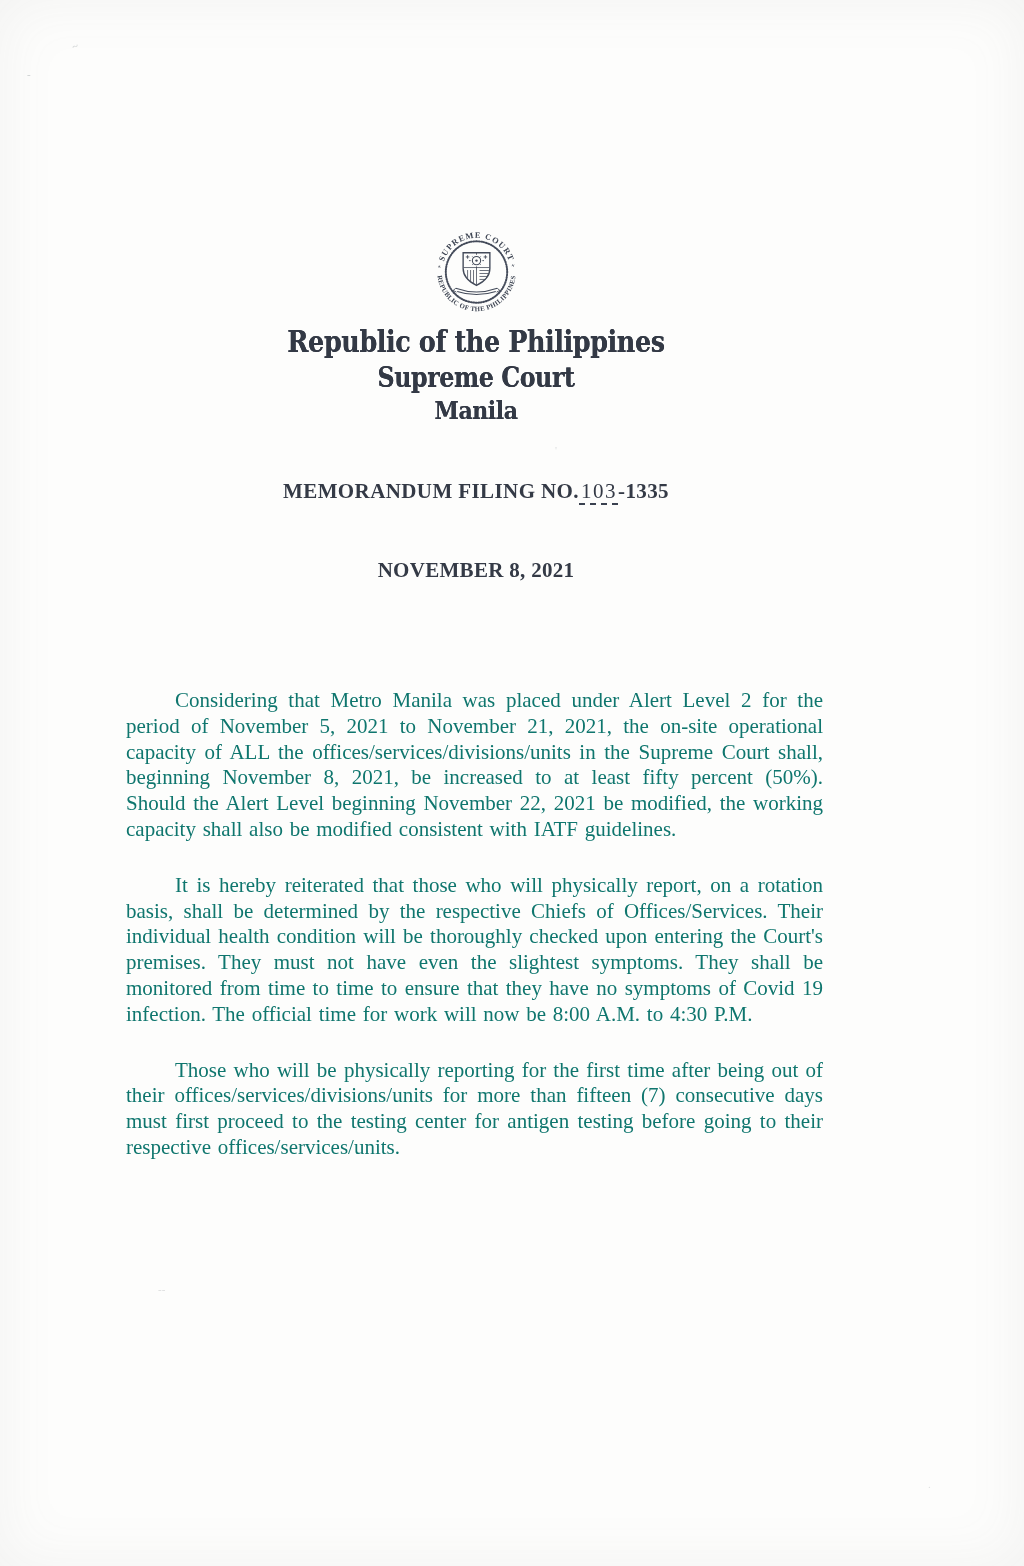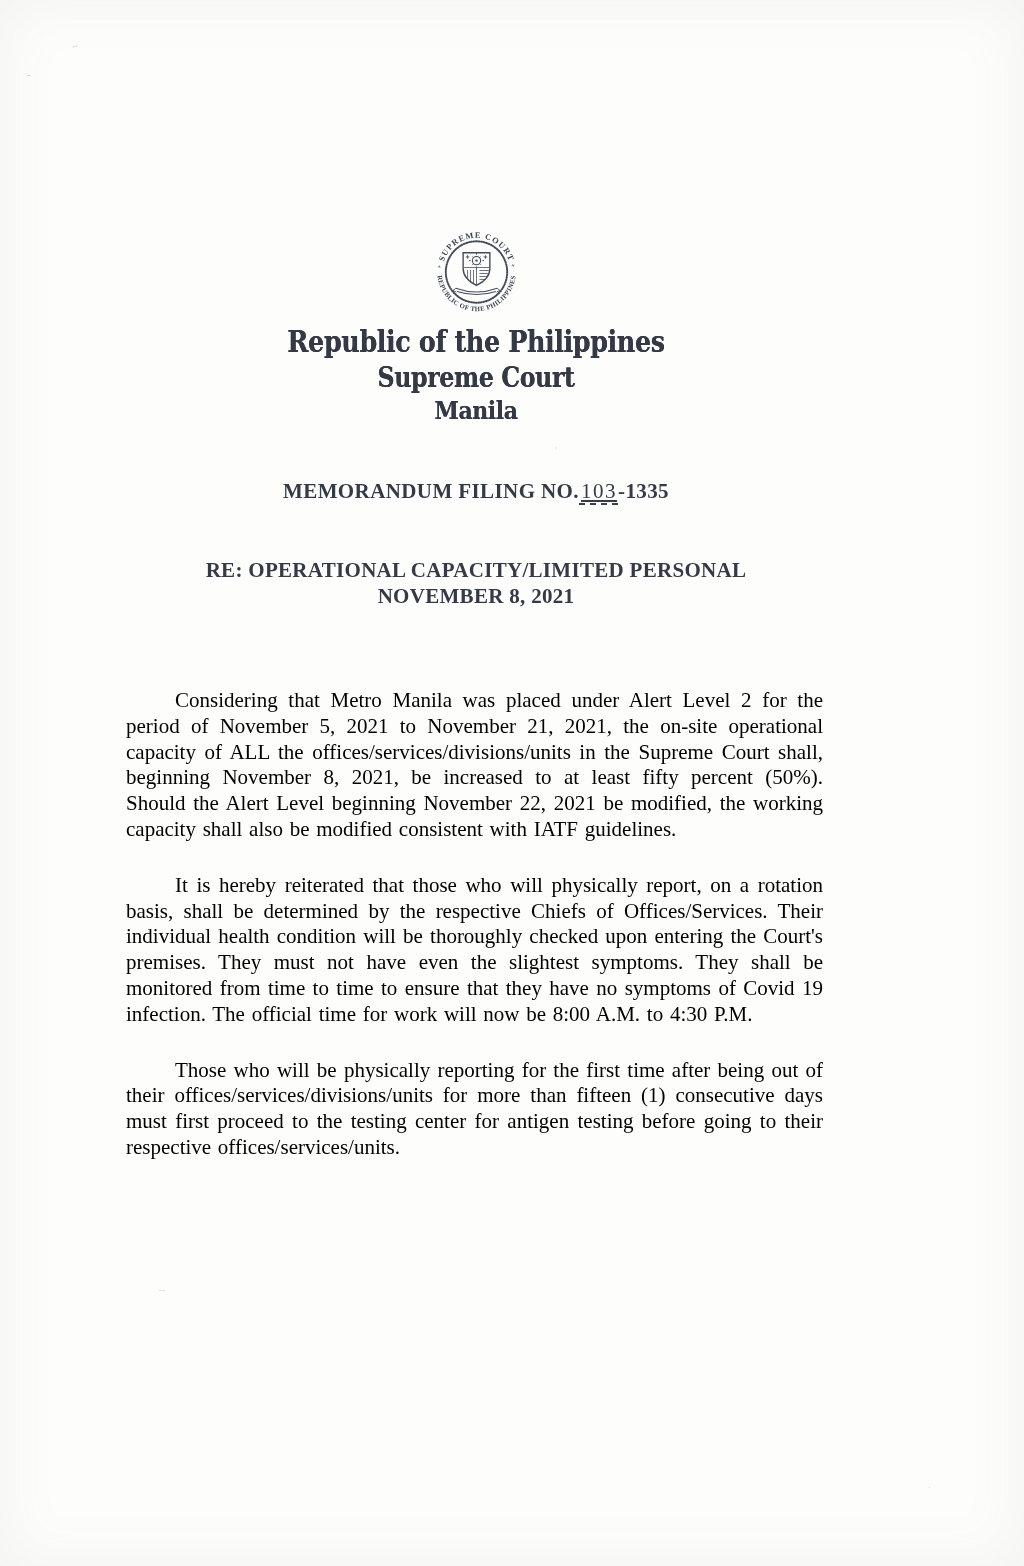--- a/index.html
+++ b/index.html
@@ -25,29 +25,28 @@
            letter-spacing:-.5px;color:#333945;}
   .lh-1{font-size:29px;margin-bottom:7px;text-shadow:0 0 .4px #333945;}
   .lh-2{font-size:27px;margin-bottom:7px;text-shadow:0 0 .4px #333945;}
   .lh-3{font-size:25px;text-shadow:0 0 .4px #333945;}
 
   .memo-line{top:479px;font-size:21px;font-weight:700;letter-spacing:.4px;color:#343a46;}
   .memo-digits{
     font-weight:400;letter-spacing:1.5px;
     border-bottom:2px dashed #3a4150;
     padding:0 1px 0 2px;
-    text-decoration:underline;
   }
 
   .subject{top:557px;font-size:21px;font-weight:700;line-height:26px;letter-spacing:.3px;color:#343a46;}
 
   .body-text{
     position:absolute;left:126px;top:688px;width:697px;
     font-size:21px;line-height:25.8px;
-    text-align:justify;color:#000000;
+    text-align:justify;color:#0f766e;
     word-spacing:1.5px;
   }
   .body-text p{margin:0 0 30px 0;text-indent:49px;}
 
   
   .artifact{position:absolute;color:#9aa0a3;opacity:.5;font-size:11px;pointer-events:none;}
 </style>
 </head>
 <body>
 
@@ -104,28 +103,27 @@
 
   <div class="center-col letterhead">
     <div class="lh-line lh-1">Republic of the Philippines</div>
     <div class="lh-line lh-2">Supreme Court</div>
     <div class="lh-line lh-3">Manila</div>
   </div>
 
   <div class="center-col memo-line"><span>MEMORANDUM FILING NO.</span><span class="memo-digits">103</span><span>-1335</span></div>
 
   <div class="center-col subject">
-    <div>RE: OPERATIONAL CAPACITY/LIMITED PERSONAL</div>
     <div>NOVEMBER 8, 2021</div>
   </div>
 
   <div class="body-text">
     <p>Considering that Metro Manila was placed under Alert Level 2 for the period of November 5, 2021 to November 21, 2021, the on-site operational capacity of ALL the offices/services/divisions/units in the Supreme Court shall, beginning November 8, 2021, be increased to at least fifty percent (50%). Should the Alert Level beginning November 22, 2021 be modified, the working capacity shall also be modified consistent with IATF guidelines.</p>
     <p>It is hereby reiterated that those who will physically report, on a rotation basis, shall be determined by the respective Chiefs of Offices/Services. Their individual health condition will be thoroughly checked upon entering the Court's premises. They must not have even the slightest symptoms. They shall be monitored from time to time to ensure that they have no symptoms of Covid 19 infection. The official time for work will now be 8:00 A.M. to 4:30 P.M.</p>
-    <p>Those who will be physically reporting for the first time after being out of their offices/services/divisions/units for more than fifteen (1) consecutive days must first proceed to the testing center for antigen testing before going to their respective offices/services/units.</p>
+    <p>Those who will be physically reporting for the first time after being out of their offices/services/divisions/units for more than fifteen (7) consecutive days must first proceed to the testing center for antigen testing before going to their respective offices/services/units.</p>
   </div>
 
   <span class="artifact" style="left:72px;top:40px;transform:rotate(-20deg);">~</span>
   <span class="artifact" style="left:27px;top:68px;">-</span>
   <span class="artifact" style="left:555px;top:444px;opacity:.35;">'</span>
   <span class="artifact" style="left:158px;top:1283px;opacity:.35;">--</span>
   <span class="artifact" style="left:928px;top:1478px;opacity:.3;">.</span>
 </div>
 
 </body></html>

